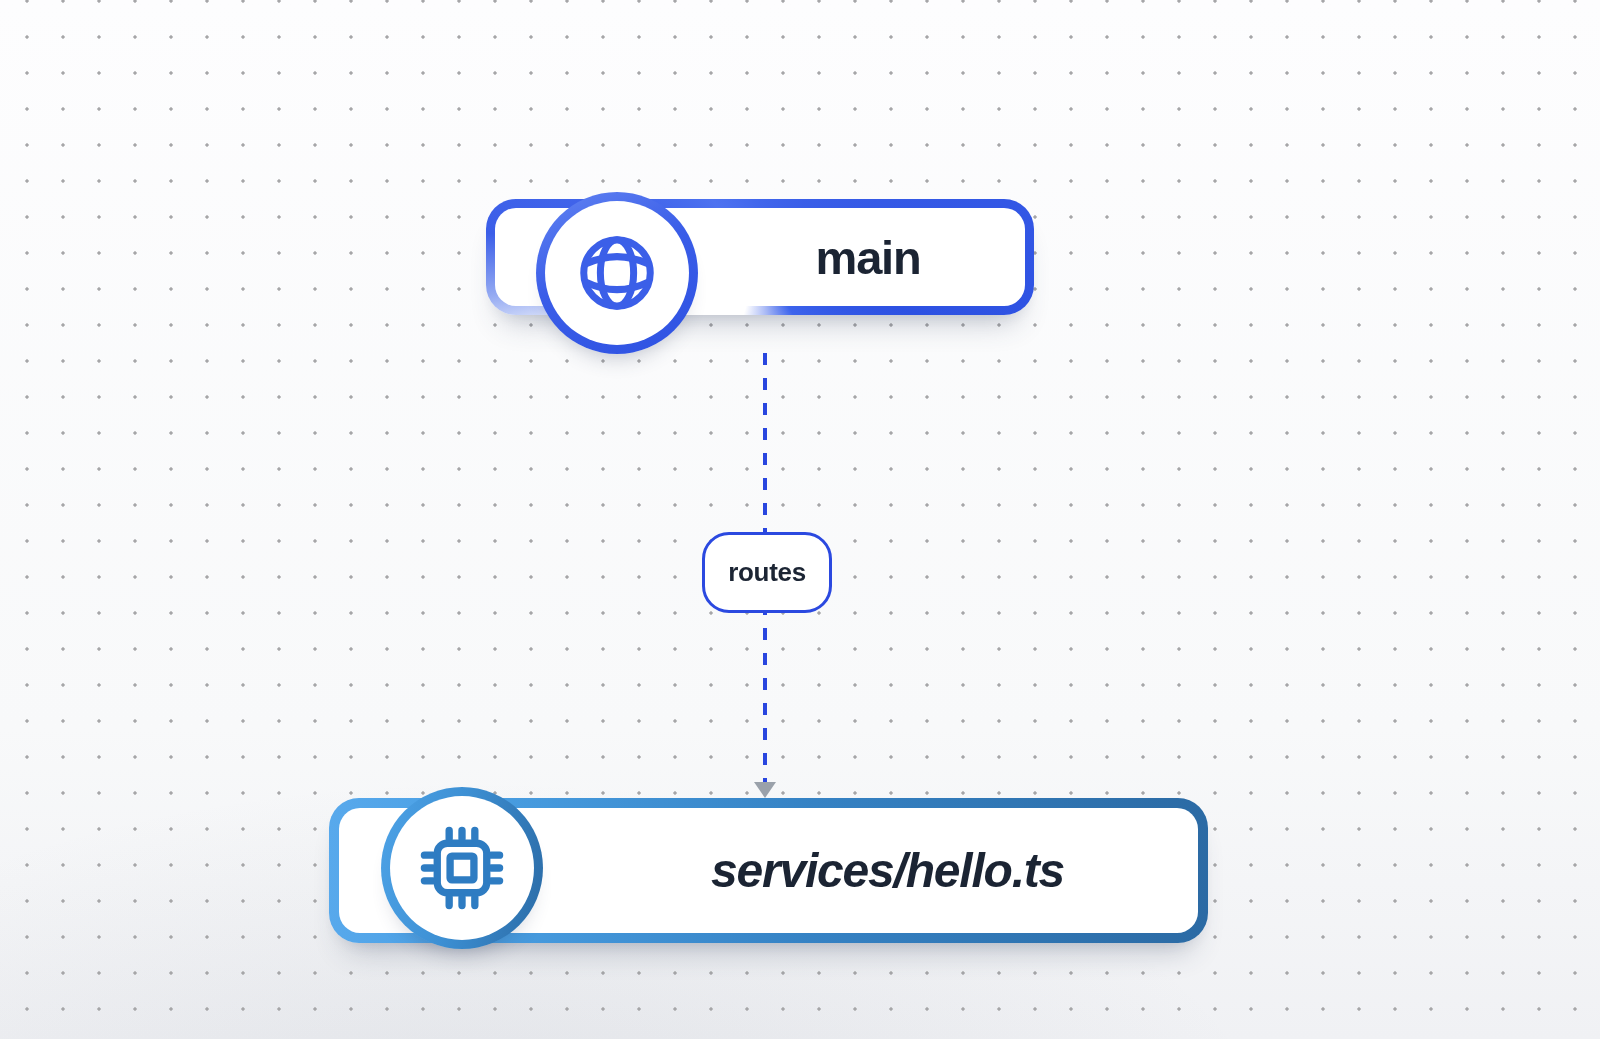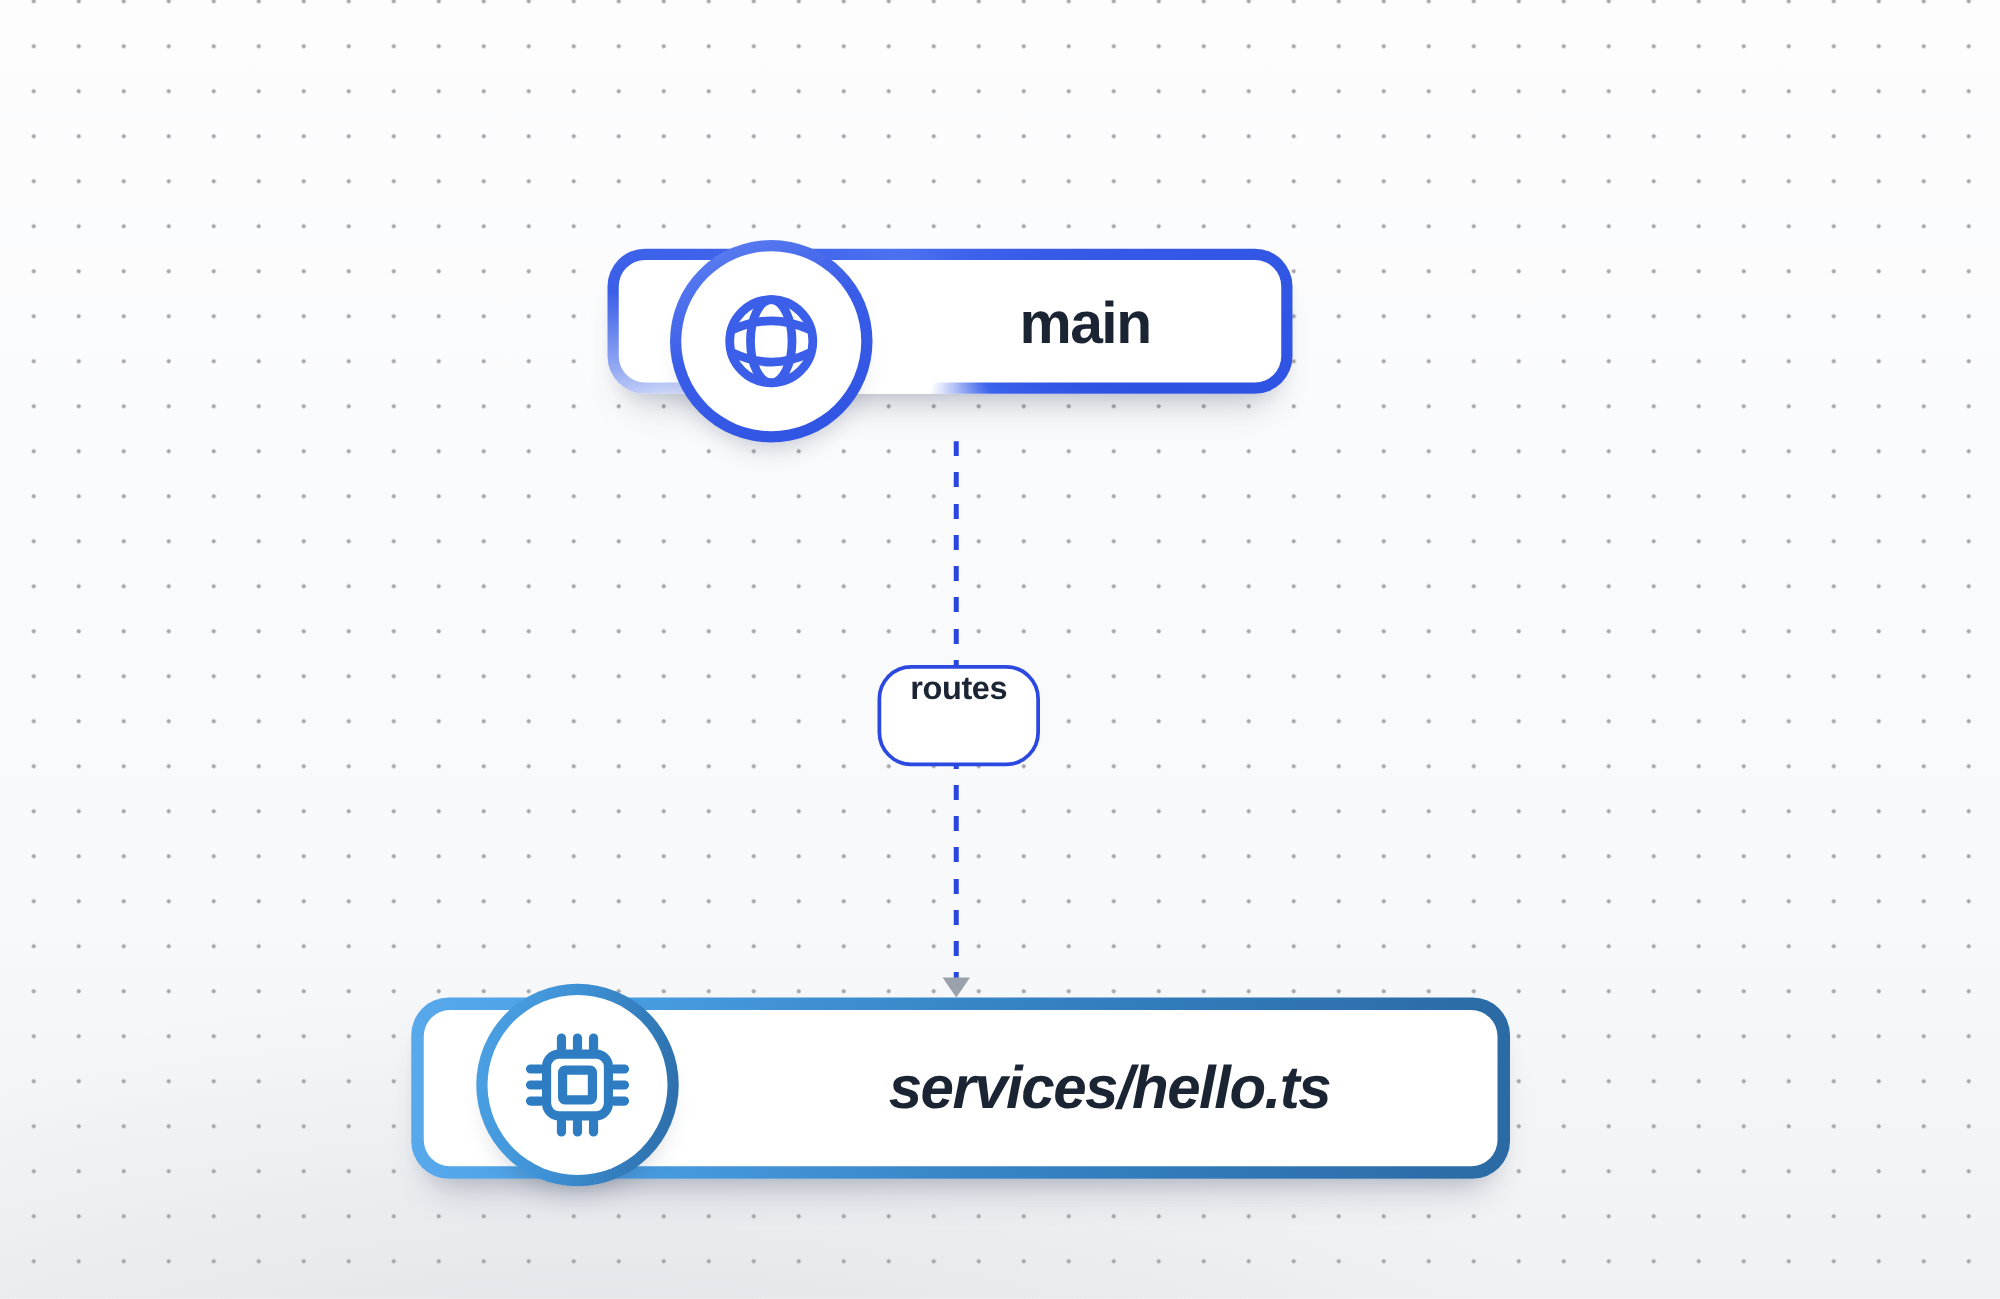--- a/index.html
+++ b/index.html
@@ -100,21 +100,21 @@
     border-top: 16px solid #9aa1aa;
   }
   .edge-label {
     position: absolute;
     left: 702px; top: 532px;
     width: 130px; height: 81px;
     box-sizing: border-box;
     background: #ffffff;
     border: 3px solid #2b49e0;
     border-radius: 27px;
-    display: flex; align-items: flex-start; justify-content: center;
+    display: flex; align-items: center; justify-content: center;
     font-size: 26px; font-weight: 700; color: #1c2534;
     letter-spacing: -0.3px;
     z-index: 4;
   }
 </style>
 </head>
 <body>
 
 <div class="canvas">
 

